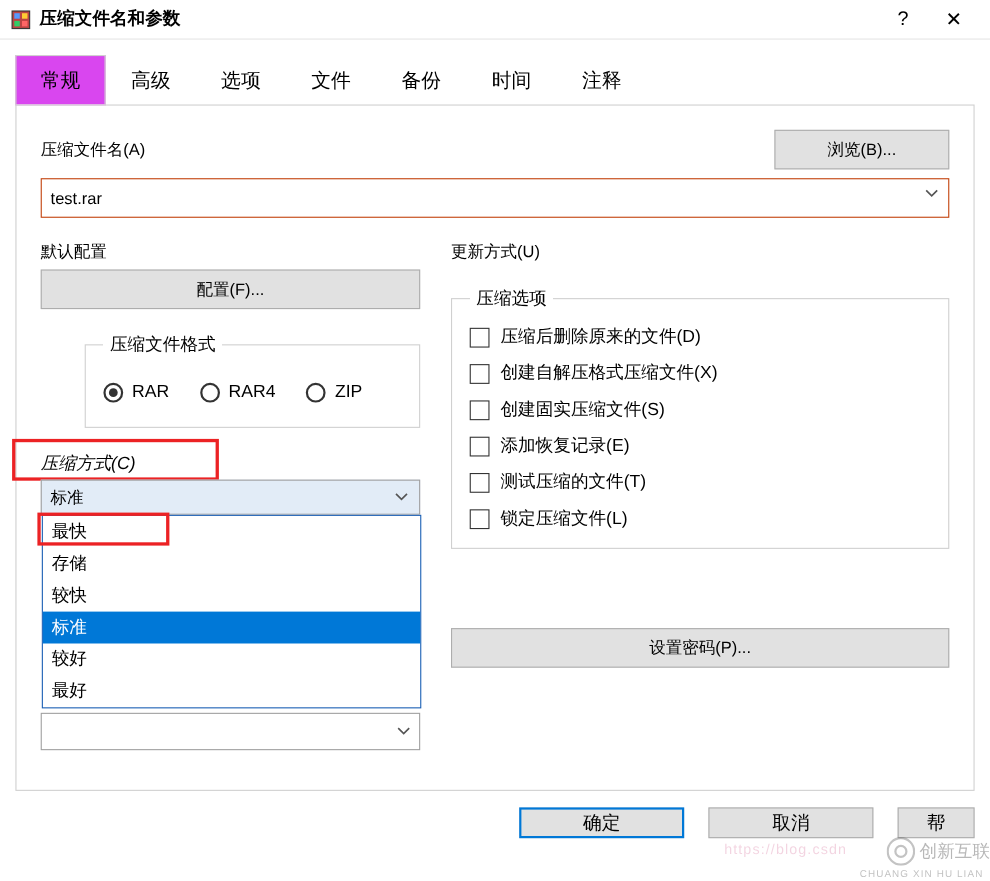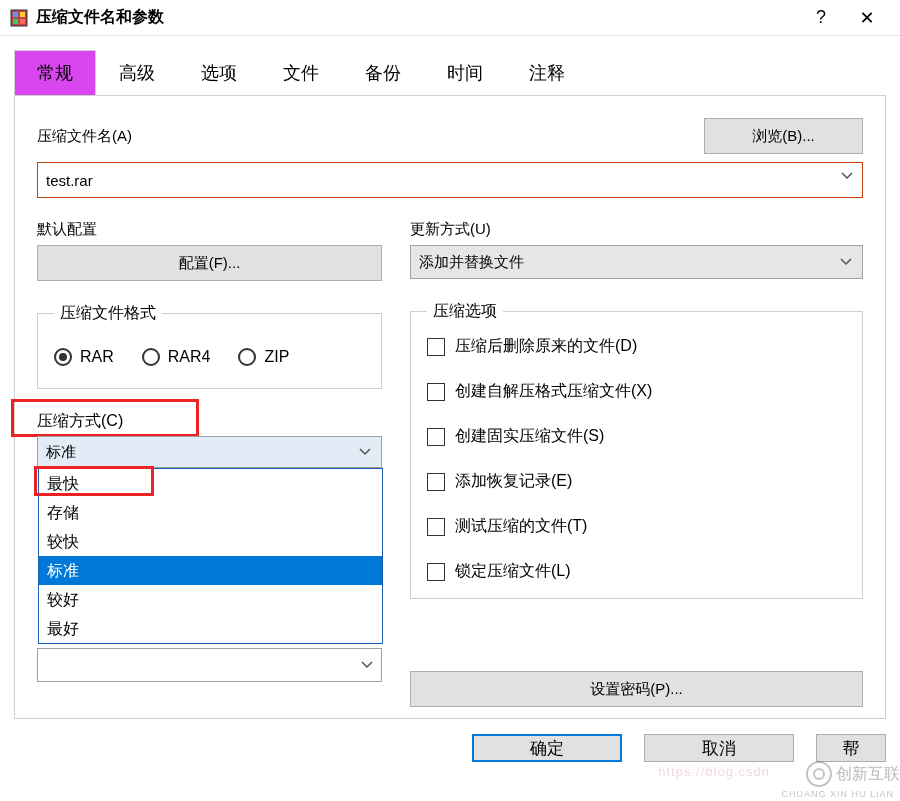--- a/index.html
+++ b/index.html
@@ -27,36 +27,36 @@
 .twocol { display: flex; gap: 28px; margin-top: 22px; }
 .leftcol { width: 345px; }
 .rightcol { flex: 1; }
 
 .cfg-btn { width: 100%; height: 36px; border: 1px solid #adadad; background: #e1e1e1; font: inherit; cursor: pointer; margin-top: 6px; }
 
 .select { width: 100%; height: 34px; border: 1px solid #a0a0a0; background: #e6e6e6; font: inherit; padding: 0 26px 0 8px; margin-top: 6px; position: relative; display: flex; align-items: center; cursor: pointer; }
 .select .chev { position: absolute; right: 10px; top: 50%; transform: translateY(-50%); }
 
 fieldset { border: 1px solid #d0d0d0; padding: 14px 16px 16px; margin-top: 22px; position: relative; }
-fieldset.format { padding: 20px 16px 22px; }
+fieldset.format { padding: 20px 16px 22px; margin-left: 40px; }
 legend { padding: 0 6px; font-size: 16px; }
 
 .radio-row { display: flex; gap: 28px; margin-top: 4px; }
 .radio { display: flex; align-items: center; gap: 8px; cursor: pointer; font-size: 16px; }
 .radio-dot { width: 18px; height: 18px; border: 2px solid #333; border-radius: 50%; display: inline-flex; align-items: center; justify-content: center; }
 .radio-dot.on::after { content: ""; width: 8px; height: 8px; background: #333; border-radius: 50%; }
 
-.check-list { display: flex; flex-direction: column; gap: 24px; }
+.check-list { display: flex; flex-direction: column; gap: 12px; }
 .check { display: flex; align-items: center; gap: 10px; cursor: pointer; font-size: 16px; }
 .checkbox { width: 18px; height: 18px; border: 1px solid #333; }
 
 .redbox { position: absolute; border: 3px solid #ec2224; pointer-events: none; }
 
 .method-section { margin-top: 22px; position: relative; }
-.method-label { font-size: 16px; margin-bottom: 4px; }
+.method-label { font-size: 16px; margin-bottom: 4px; font-style: italic; }
 
 .combo { width: 345px; height: 32px; border: 1px solid #a0a0a0; background: #e2ecf7; display: flex; align-items: center; padding: 0 8px; position: relative; cursor: pointer; }
 .combo .chev { position: absolute; right: 10px; top: 50%; transform: translateY(-50%); }
 
 .dropdown { position: absolute; left: 0; top: 31px; width: 345px; border: 1px solid #1a5fb4; background: #fff; z-index: 10; }
 .dditem { padding: 2px 8px; font-size: 16px; cursor: pointer; line-height: 25px; }
 .dditem.sel { background: #0078d7; color: #fff; }
 
 .splitrow { display: flex; gap: 10px; margin-top: 180px; }
 .splitrow .splitval { flex: 1; height: 34px; border: 1px solid #a0a0a0; background:#fff; padding:0 26px 0 8px; position:relative; display:flex; align-items:center; cursor:pointer;}
@@ -169,28 +169,20 @@
                   <path d="M1 1l5 5 5-5" fill="none" stroke="#555" stroke-width="1.5"></path>
                 </svg>
               </span>
           </div>
         </div>
       </div>
     </div>
 
     <div class="rightcol">
       <div>更新方式(U)</div>
-      <div class="select">
-        <span>添加并替换文件</span>
-        <span class="chev">
-            <svg viewBox="0 0 12 8">
-              <path d="M1 1l5 5 5-5" fill="none" stroke="#555" stroke-width="1.5"></path>
-            </svg>
-          </span>
-      </div>
 
       <fieldset>
         <legend>压缩选项</legend>
         <div class="check-list">
           <label class="check">
               <span class="checkbox"></span>
               <span>压缩后删除原来的文件(D)</span>
             </label>
           <label class="check">
               <span class="checkbox"></span>

